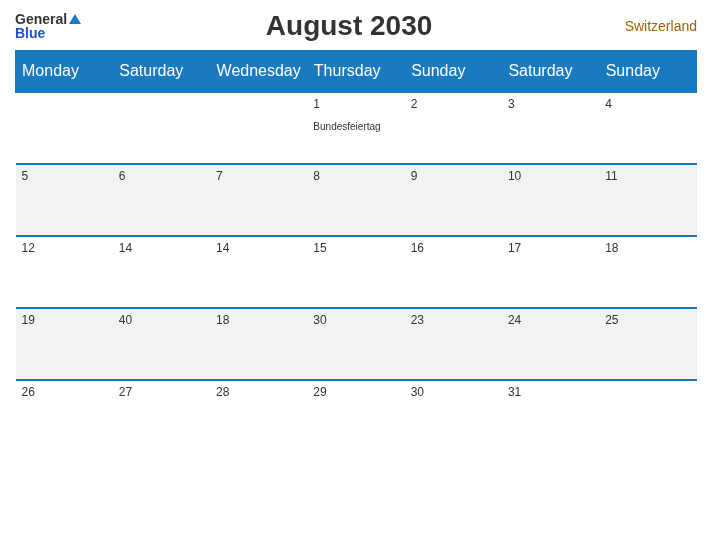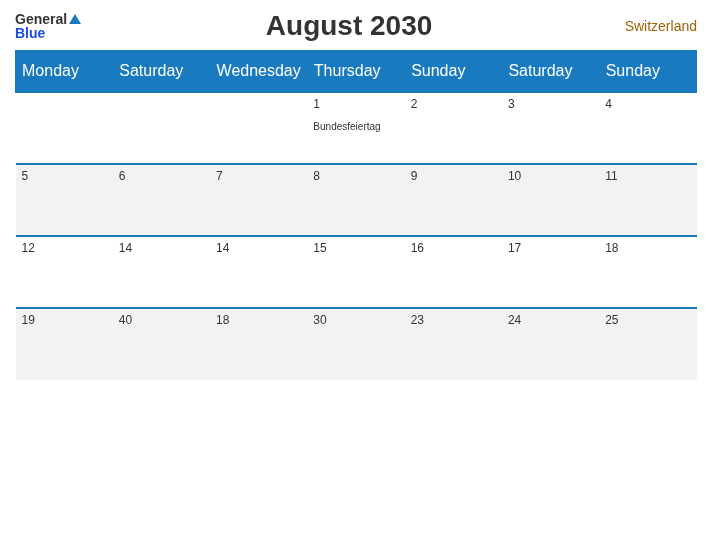--- a/index.html
+++ b/index.html
@@ -219,15 +219,36 @@
           <td>
             <span class="day-number">23</span>
           </td>
           <td>
             <span class="day-number">24</span>
           </td>
           <td>
             <span class="day-number">25</span>
           </td>
         </tr>
+        <tr>
+          <td>
+            <span class="day-number">26</span>
+          </td>
+          <td>
+            <span class="day-number">27</span>
+          </td>
+          <td>
+            <span class="day-number">28</span>
+          </td>
+          <td>
+            <span class="day-number">29</span>
+          </td>
+          <td>
+            <span class="day-number">30</span>
+          </td>
+          <td>
+            <span class="day-number">31</span>
+          </td>
+          <td></td>
+        </tr>
       </tbody>
   </table>
 </div>
 
 </body></html>

